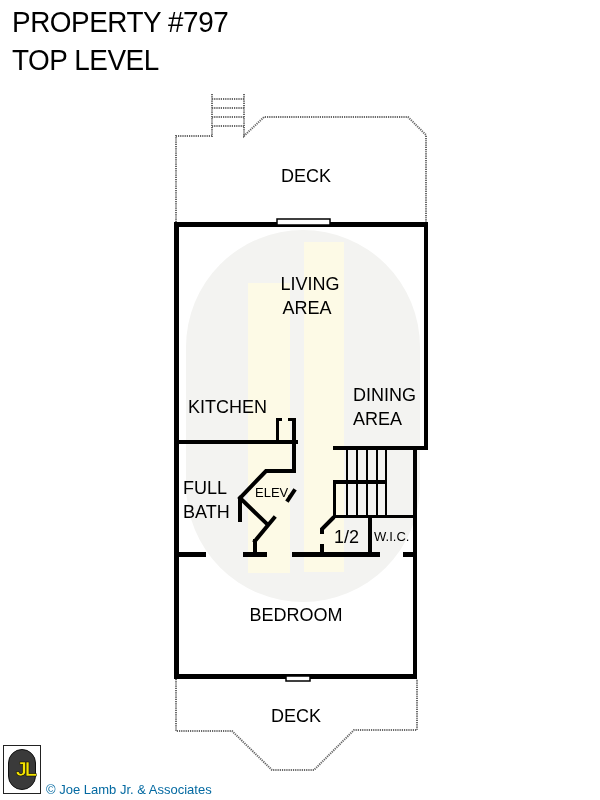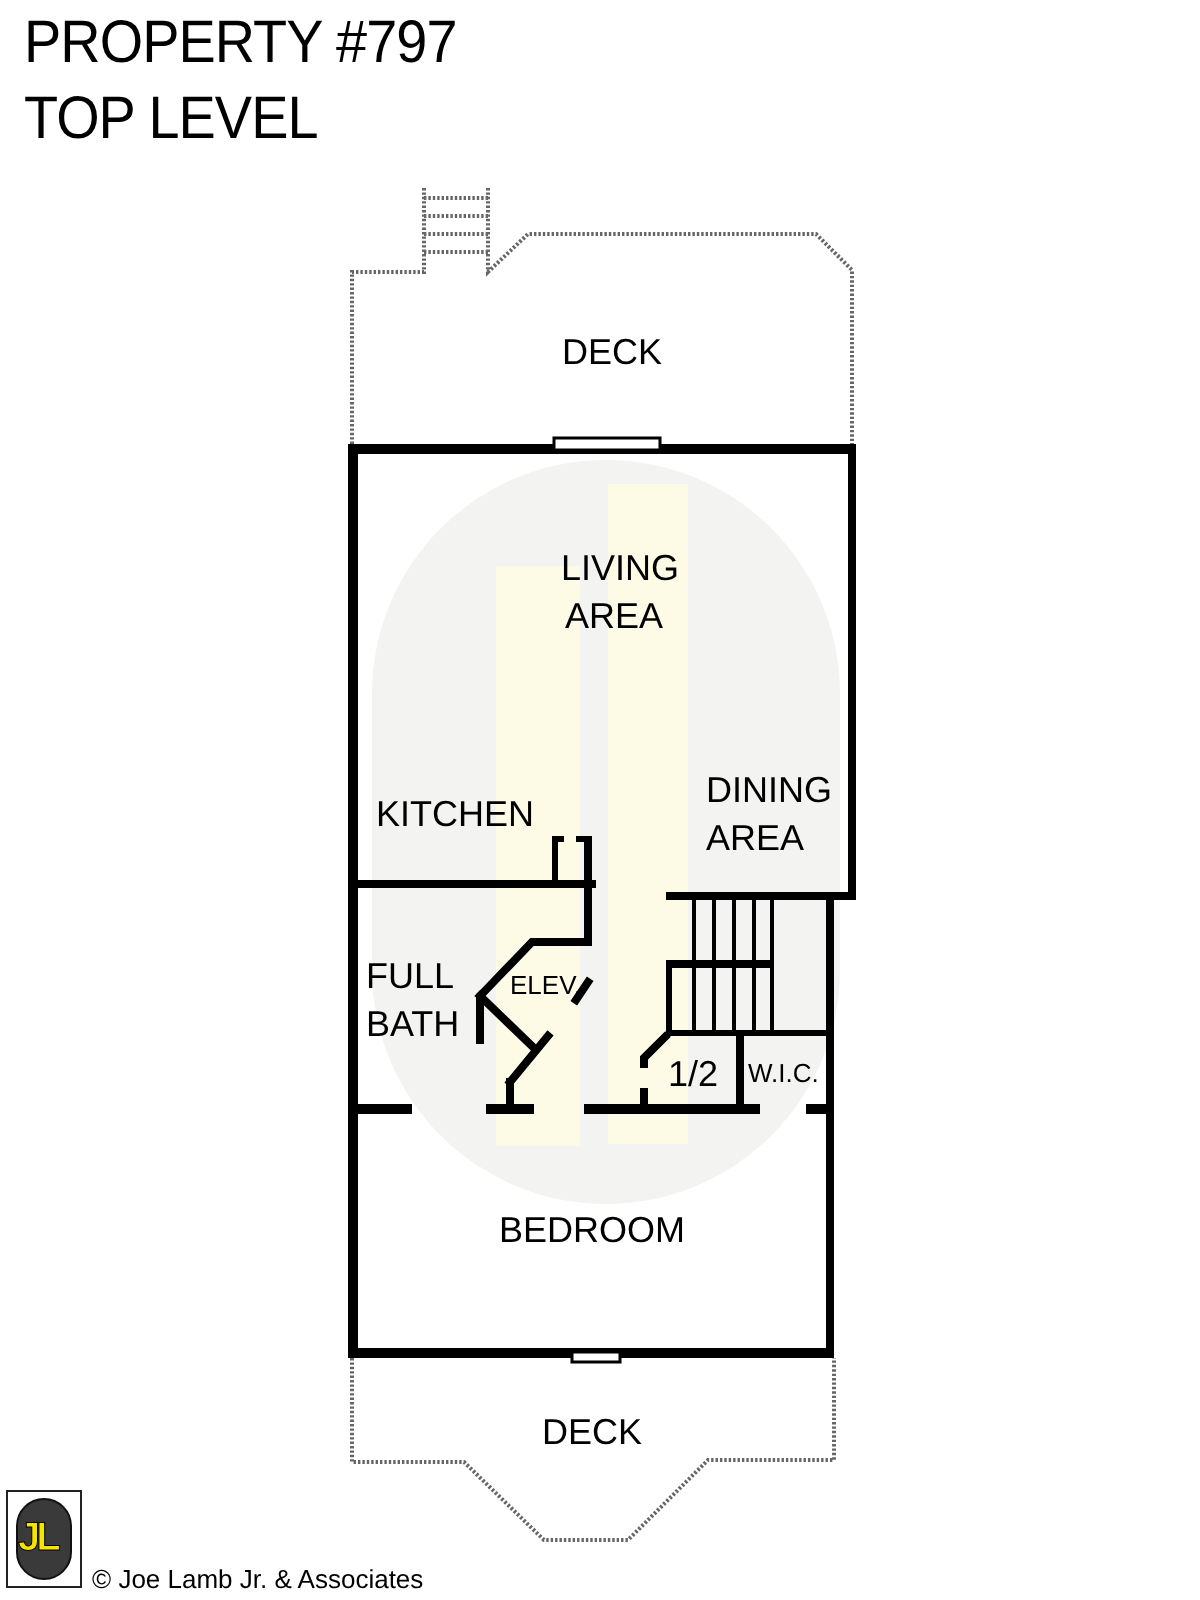--- a/index.html
+++ b/index.html
@@ -11,26 +11,26 @@
   #title-line1 { top: 6px; }
   #title-line2 { top: 44px; }
   svg.plan { position: absolute; left: 0; top: 0; }
   .lbl { font-family: "Liberation Sans", sans-serif; fill: #000; font-size: 18px; }
   .lbl-sm { font-family: "Liberation Sans", sans-serif; fill: #000; font-size: 13px; }
   .logo { position: absolute; left: 3px; top: 745px; width: 38px; height: 49px;
           border: 1px solid #222; background: #fff; box-sizing: border-box; }
   .logo-inner { position: absolute; left: 4px; top: 3px; width: 28px; height: 41px;
                 border-radius: 14px; background: #3a3a3a; border: 1px solid #111;
                 box-sizing: border-box; }
-  .logo-text { position: absolute; left: 0; top: 8px; width: 100%; text-align: left;
+  .logo-text { position: absolute; left: 0; top: 8px; width: 100%; text-align: right;
                font-family: "Liberation Sans", sans-serif; font-weight: bold;
                font-size: 20px; color: #f5e400; letter-spacing: -2px;
                -webkit-text-stroke: 0.5px #000; }
   .copyright { position: absolute; left: 46px; top: 782px; font-size: 13px;
-               color: #000000; white-space: nowrap; }
+               color: #0369a1; white-space: nowrap; }
 </style>
 </head>
 <body>
 
 <div id="title-line1" class="title">PROPERTY #797</div>
 <div id="title-line2" class="title">TOP LEVEL</div>
 
 <svg class="plan" width="600" height="800" viewBox="0 0 600 800">
 
   <g>

